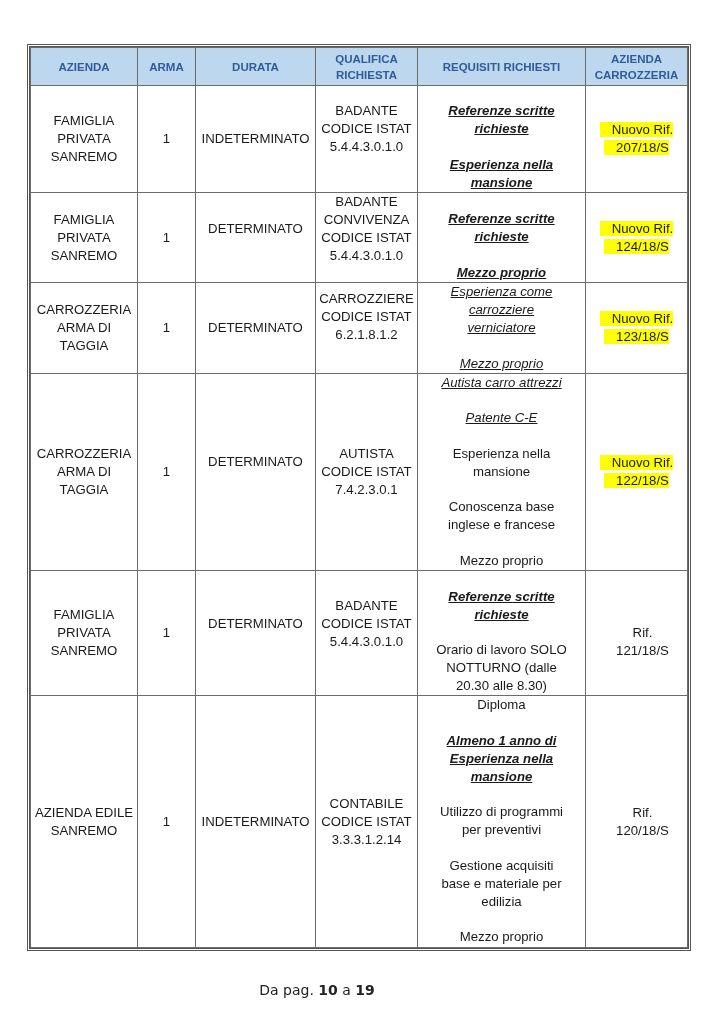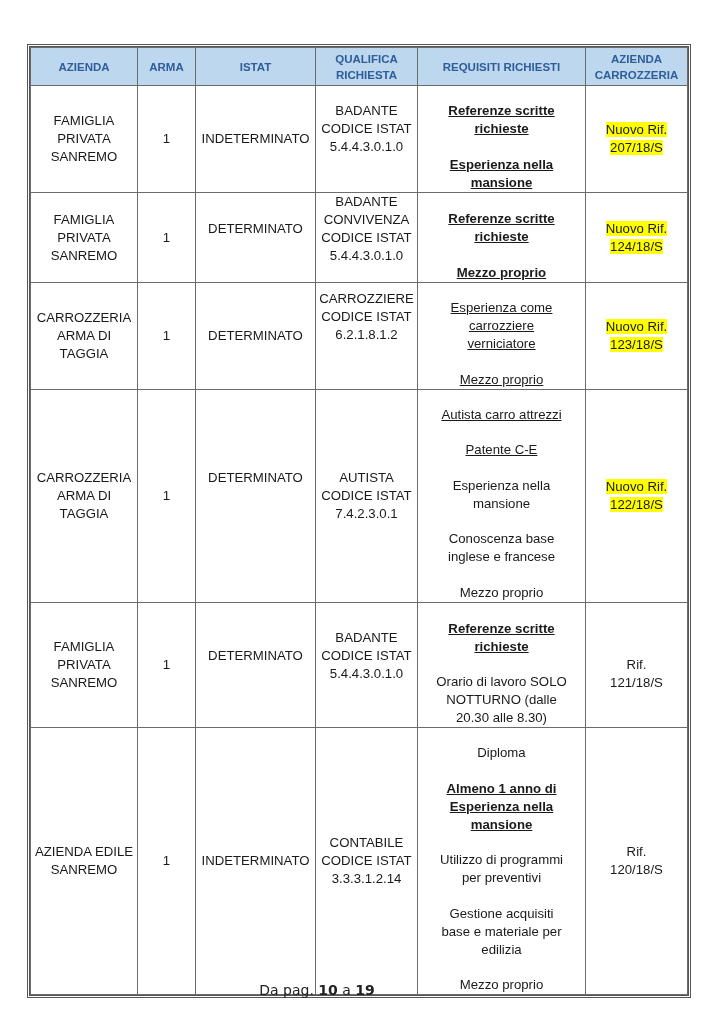--- a/index.html
+++ b/index.html
@@ -9,27 +9,27 @@
       position: absolute; left: 27px; top: 44px; width: 664px;
       border: 3px double #555; box-sizing: border-box;
     }
     table { border-collapse: collapse; width: 100%; table-layout: fixed; }
     col.c1 { width: 107px; } col.c2 { width: 58px; } col.c3 { width: 120px; }
     col.c4 { width: 102px; } col.c5 { width: 168px; } col.c6 { width: auto; }
     th, td { border: 1px solid #6b6b6b; text-align: center; vertical-align: middle;
              padding: 0 3px; font-size: 13.2px; line-height: 18px; }
     th { background: #bdd7ee; color: #2e5d9a; font-weight: bold; font-size: 11.5px;
          line-height: 16px; height: 37px; }
-    td.req { vertical-align: top; padding-top: 16px; }
+    td.req { vertical-align: top; padding-top: 0; }
     .line { display: block; }
     .gap { display: block; height: 17.5px; }
-    .u { text-decoration: underline; }
+    .u { text-decoration: underline; font-style: italic; }
     .b { font-weight: bold; }
     .hl { background: #ffff00; }
-    .ref span { display: inline; }
+    .ref span { display: inline; padding-left: 12px; }
     .footer { position: absolute; top: 982px; left: 0; width: 634px; text-align: center;
               font-size: 14px; font-family: "DejaVu Sans", sans-serif; color: #222; }
     .footer b { font-weight: bold; }
   </style>
 </head>
 <body>
 
 <div class="table-wrap">
 <table>
   <colgroup>
@@ -37,21 +37,21 @@
         <col class="c2">
         <col class="c3">
         <col class="c4">
         <col class="c5">
         <col class="c6">
       </colgroup>
   <thead>
     <tr>
       <th>AZIENDA</th>
       <th>ARMA</th>
-      <th>ISTAT</th>
+      <th>DURATA</th>
       <th>
         <span class="line">QUALIFICA</span>
         <span class="line">RICHIESTA</span>
       </th>
       <th>REQUISITI RICHIESTI</th>
       <th>
         <span class="line">AZIENDA</span>
         <span class="line">CARROZZERIA</span>
       </th>
     </tr>

